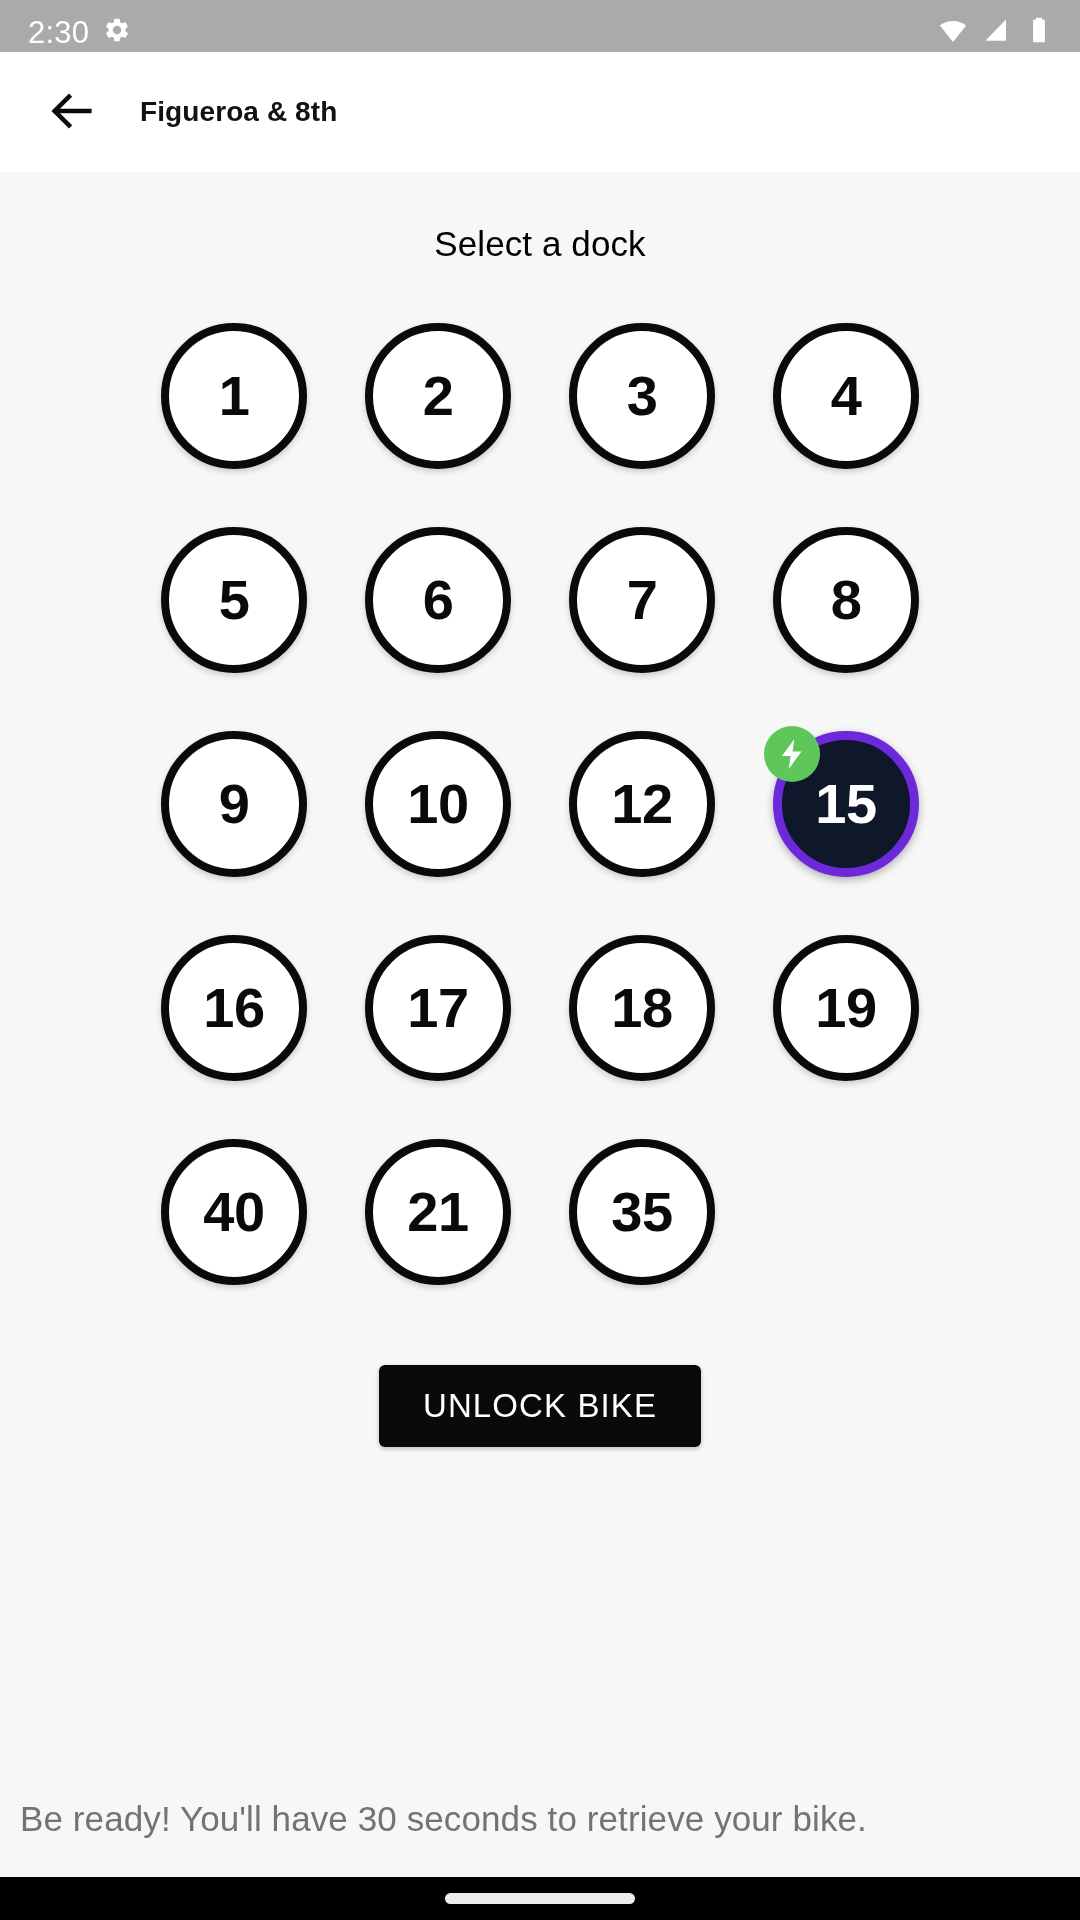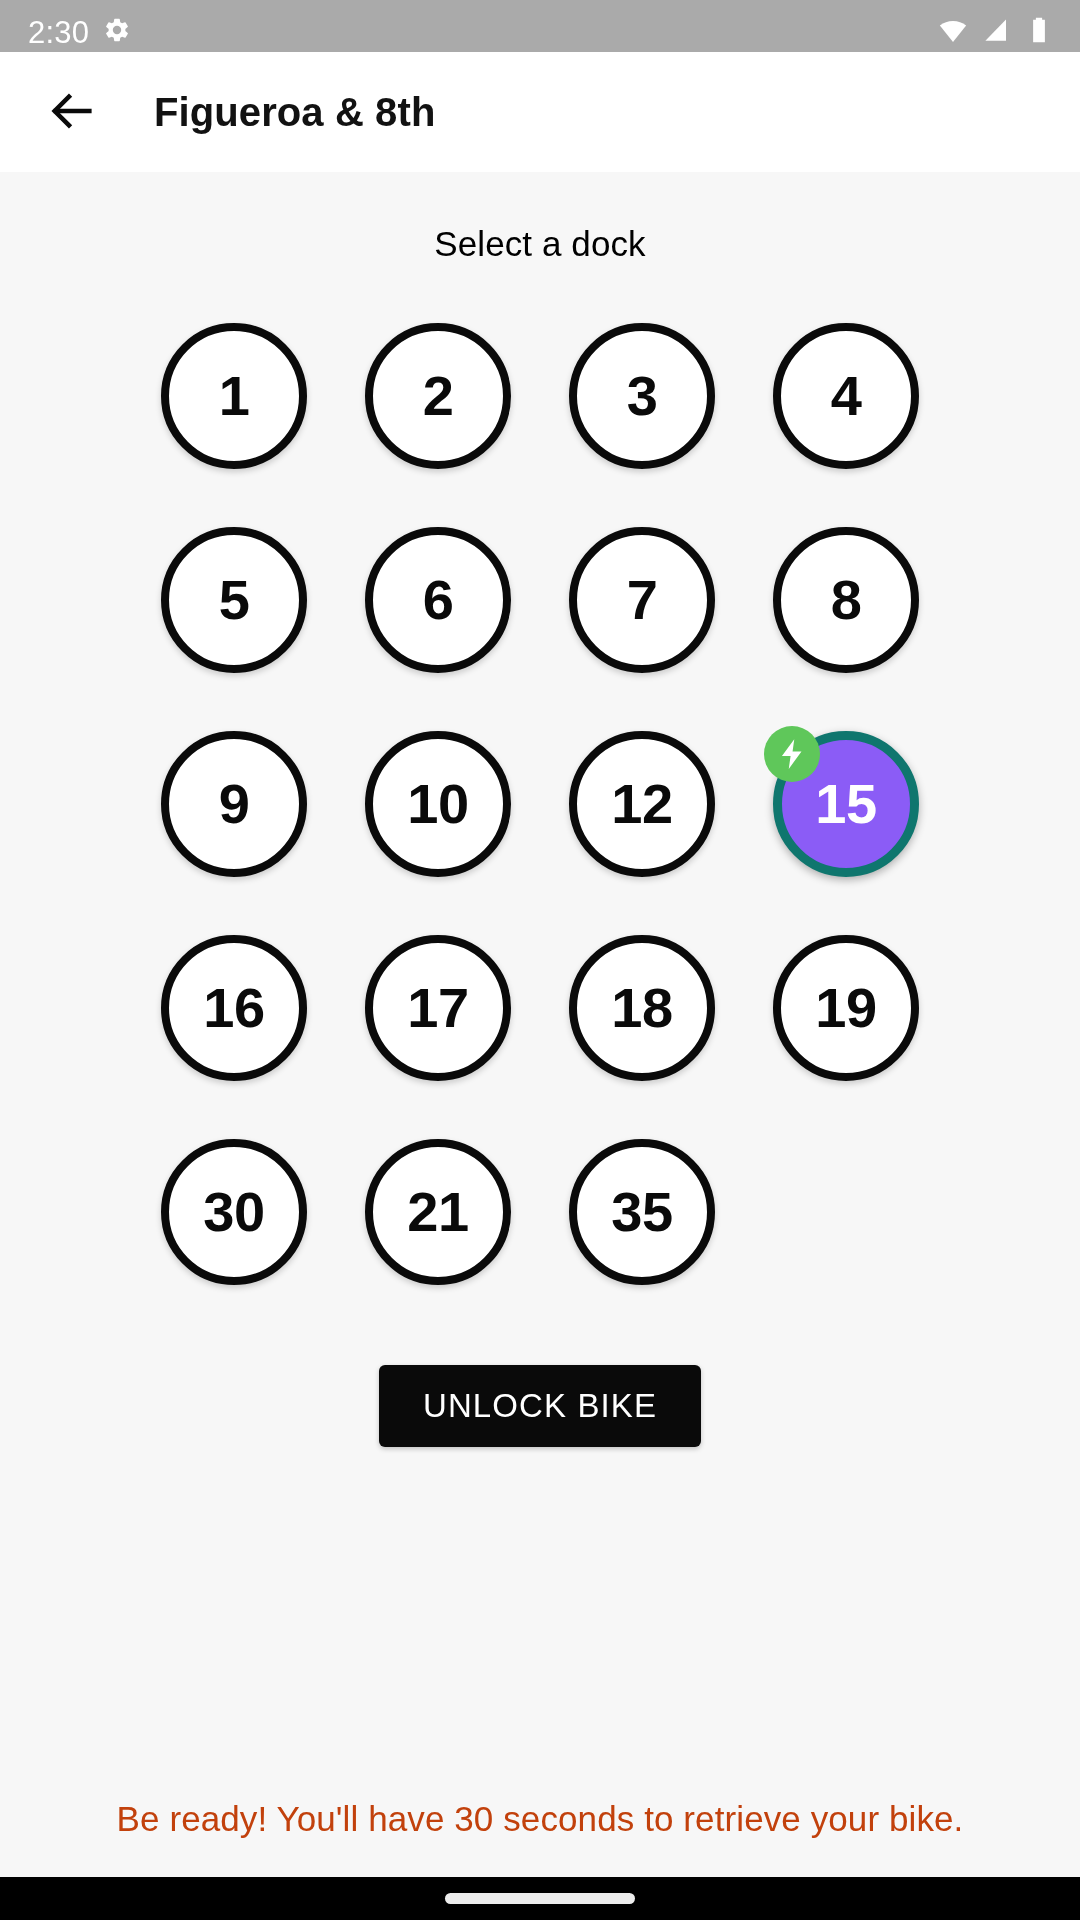--- a/index.html
+++ b/index.html
@@ -67,24 +67,24 @@
     height: 72px;
     display: flex;
     align-items: center;
     justify-content: center;
     background: none;
     border: none;
     cursor: pointer;
     flex: 0 0 72px;
   }
   .app-bar-title {
-    font-size: 40px;
+    font-size: 28px;
     font-weight: bold;
     color: #121212;
-    margin-left: 46px;
+    margin-left: 32px;
     letter-spacing: 0.1px;
     white-space: nowrap;
   }
 
   
   .content {
     flex: 1 1 auto;
     background: #F7F7F7;
     display: flex;
     flex-direction: column;
@@ -135,22 +135,22 @@
   .dock-num {
     font-size: 56px;
     font-weight: bold;
     color: #0A0A0A;
     line-height: 1;
     letter-spacing: -0.5px;
   }
 
   
   .dock.selected {
-    background: #8b5cf6;
-    border: 9px solid #0f766e;
+    background: #0f172a;
+    border: 9px solid #6d28d9;
     box-shadow: 0 3px 8px rgba(0,0,0,0.30);
   }
   .dock.selected .dock-num {
     color: #FFFFFF;
   }
 
   
   .charge-badge {
     position: absolute;
     top: -14px;
@@ -190,23 +190,22 @@
     justify-content: center;
     margin-top: 9px;
   }
 
   
   .footer-note {
     position: absolute;
     bottom: 38px;
     left: 0;
     width: 100%;
-    text-align: center;
     font-size: 35px;
-    color: #c2410c;
+    color: #737373;
     padding: 0 20px;
     letter-spacing: 0.1px;
   }
 
   
   .nav-bar {
     flex: 0 0 43px;
     height: 43px;
     background: #000000;
     display: flex;
@@ -350,21 +349,21 @@
             <span class="dock-num">18</span>
           </div>
         </div>
         <div class="dock-cell">
           <div class="dock">
             <span class="dock-num">19</span>
           </div>
         </div>
         <div class="dock-cell">
           <div class="dock">
-            <span class="dock-num">30</span>
+            <span class="dock-num">40</span>
           </div>
         </div>
         <div class="dock-cell">
           <div class="dock">
             <span class="dock-num">21</span>
           </div>
         </div>
         <div class="dock-cell">
           <div class="dock">
             <span class="dock-num">35</span>

